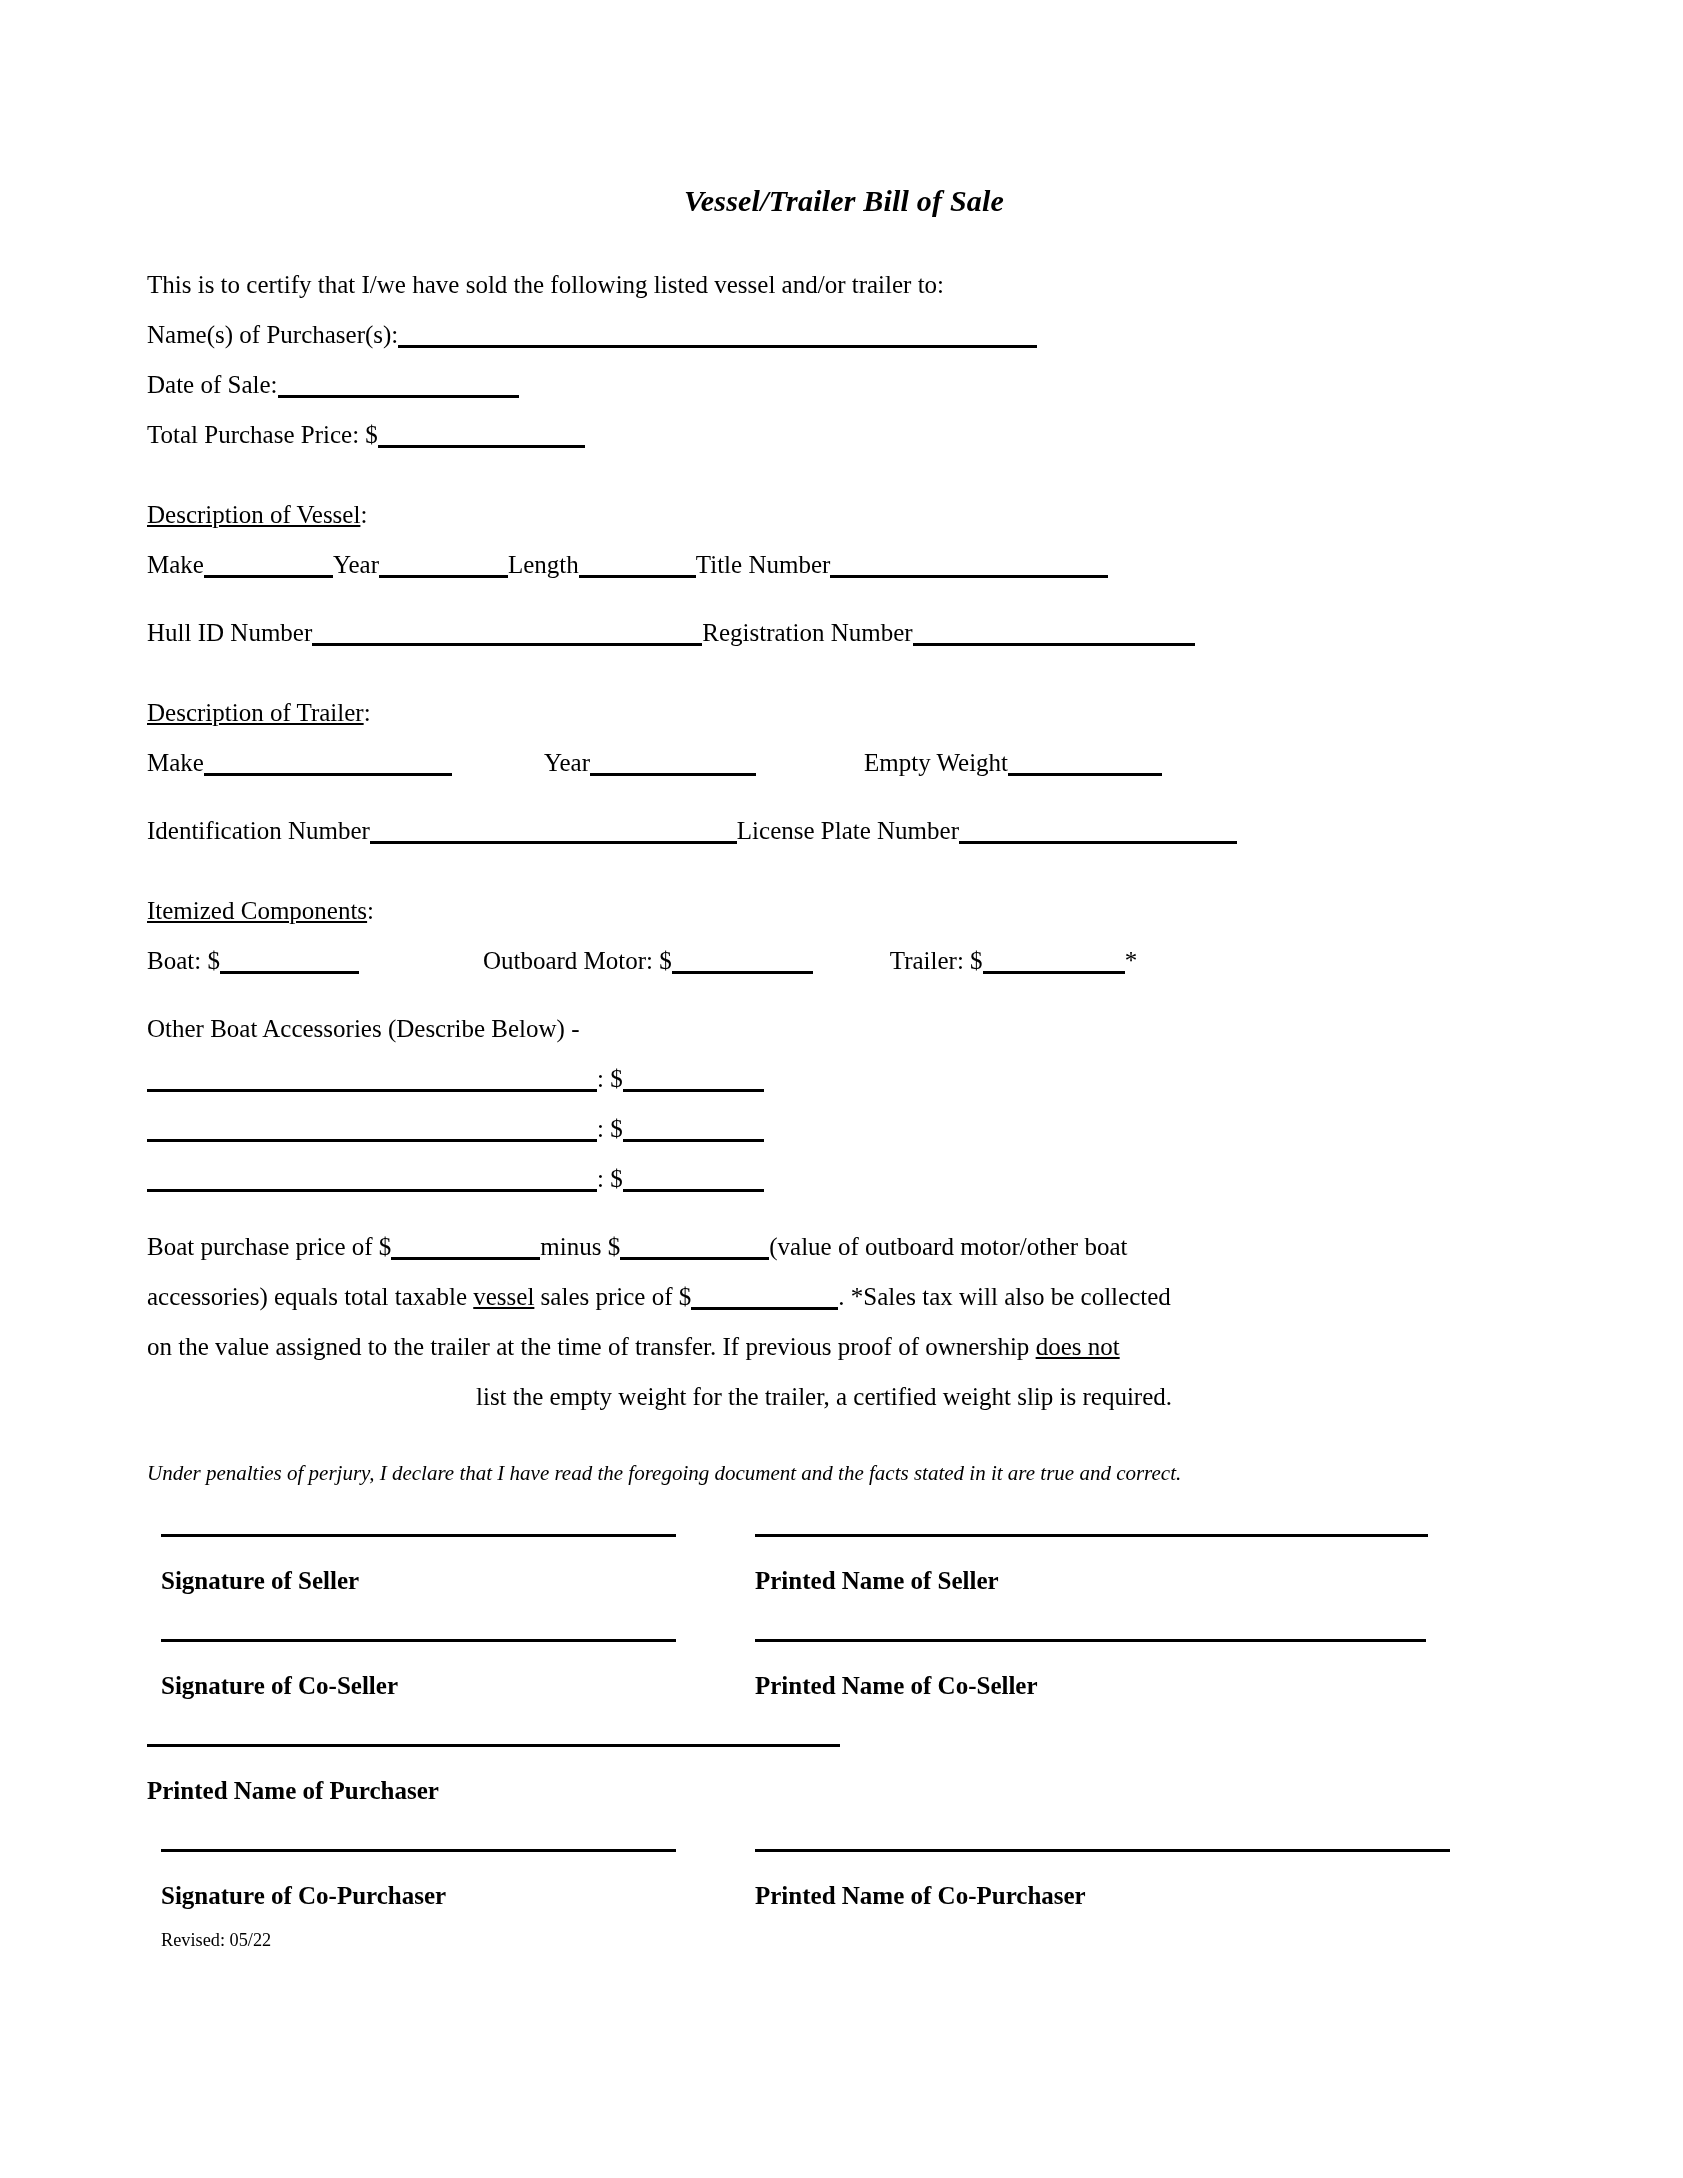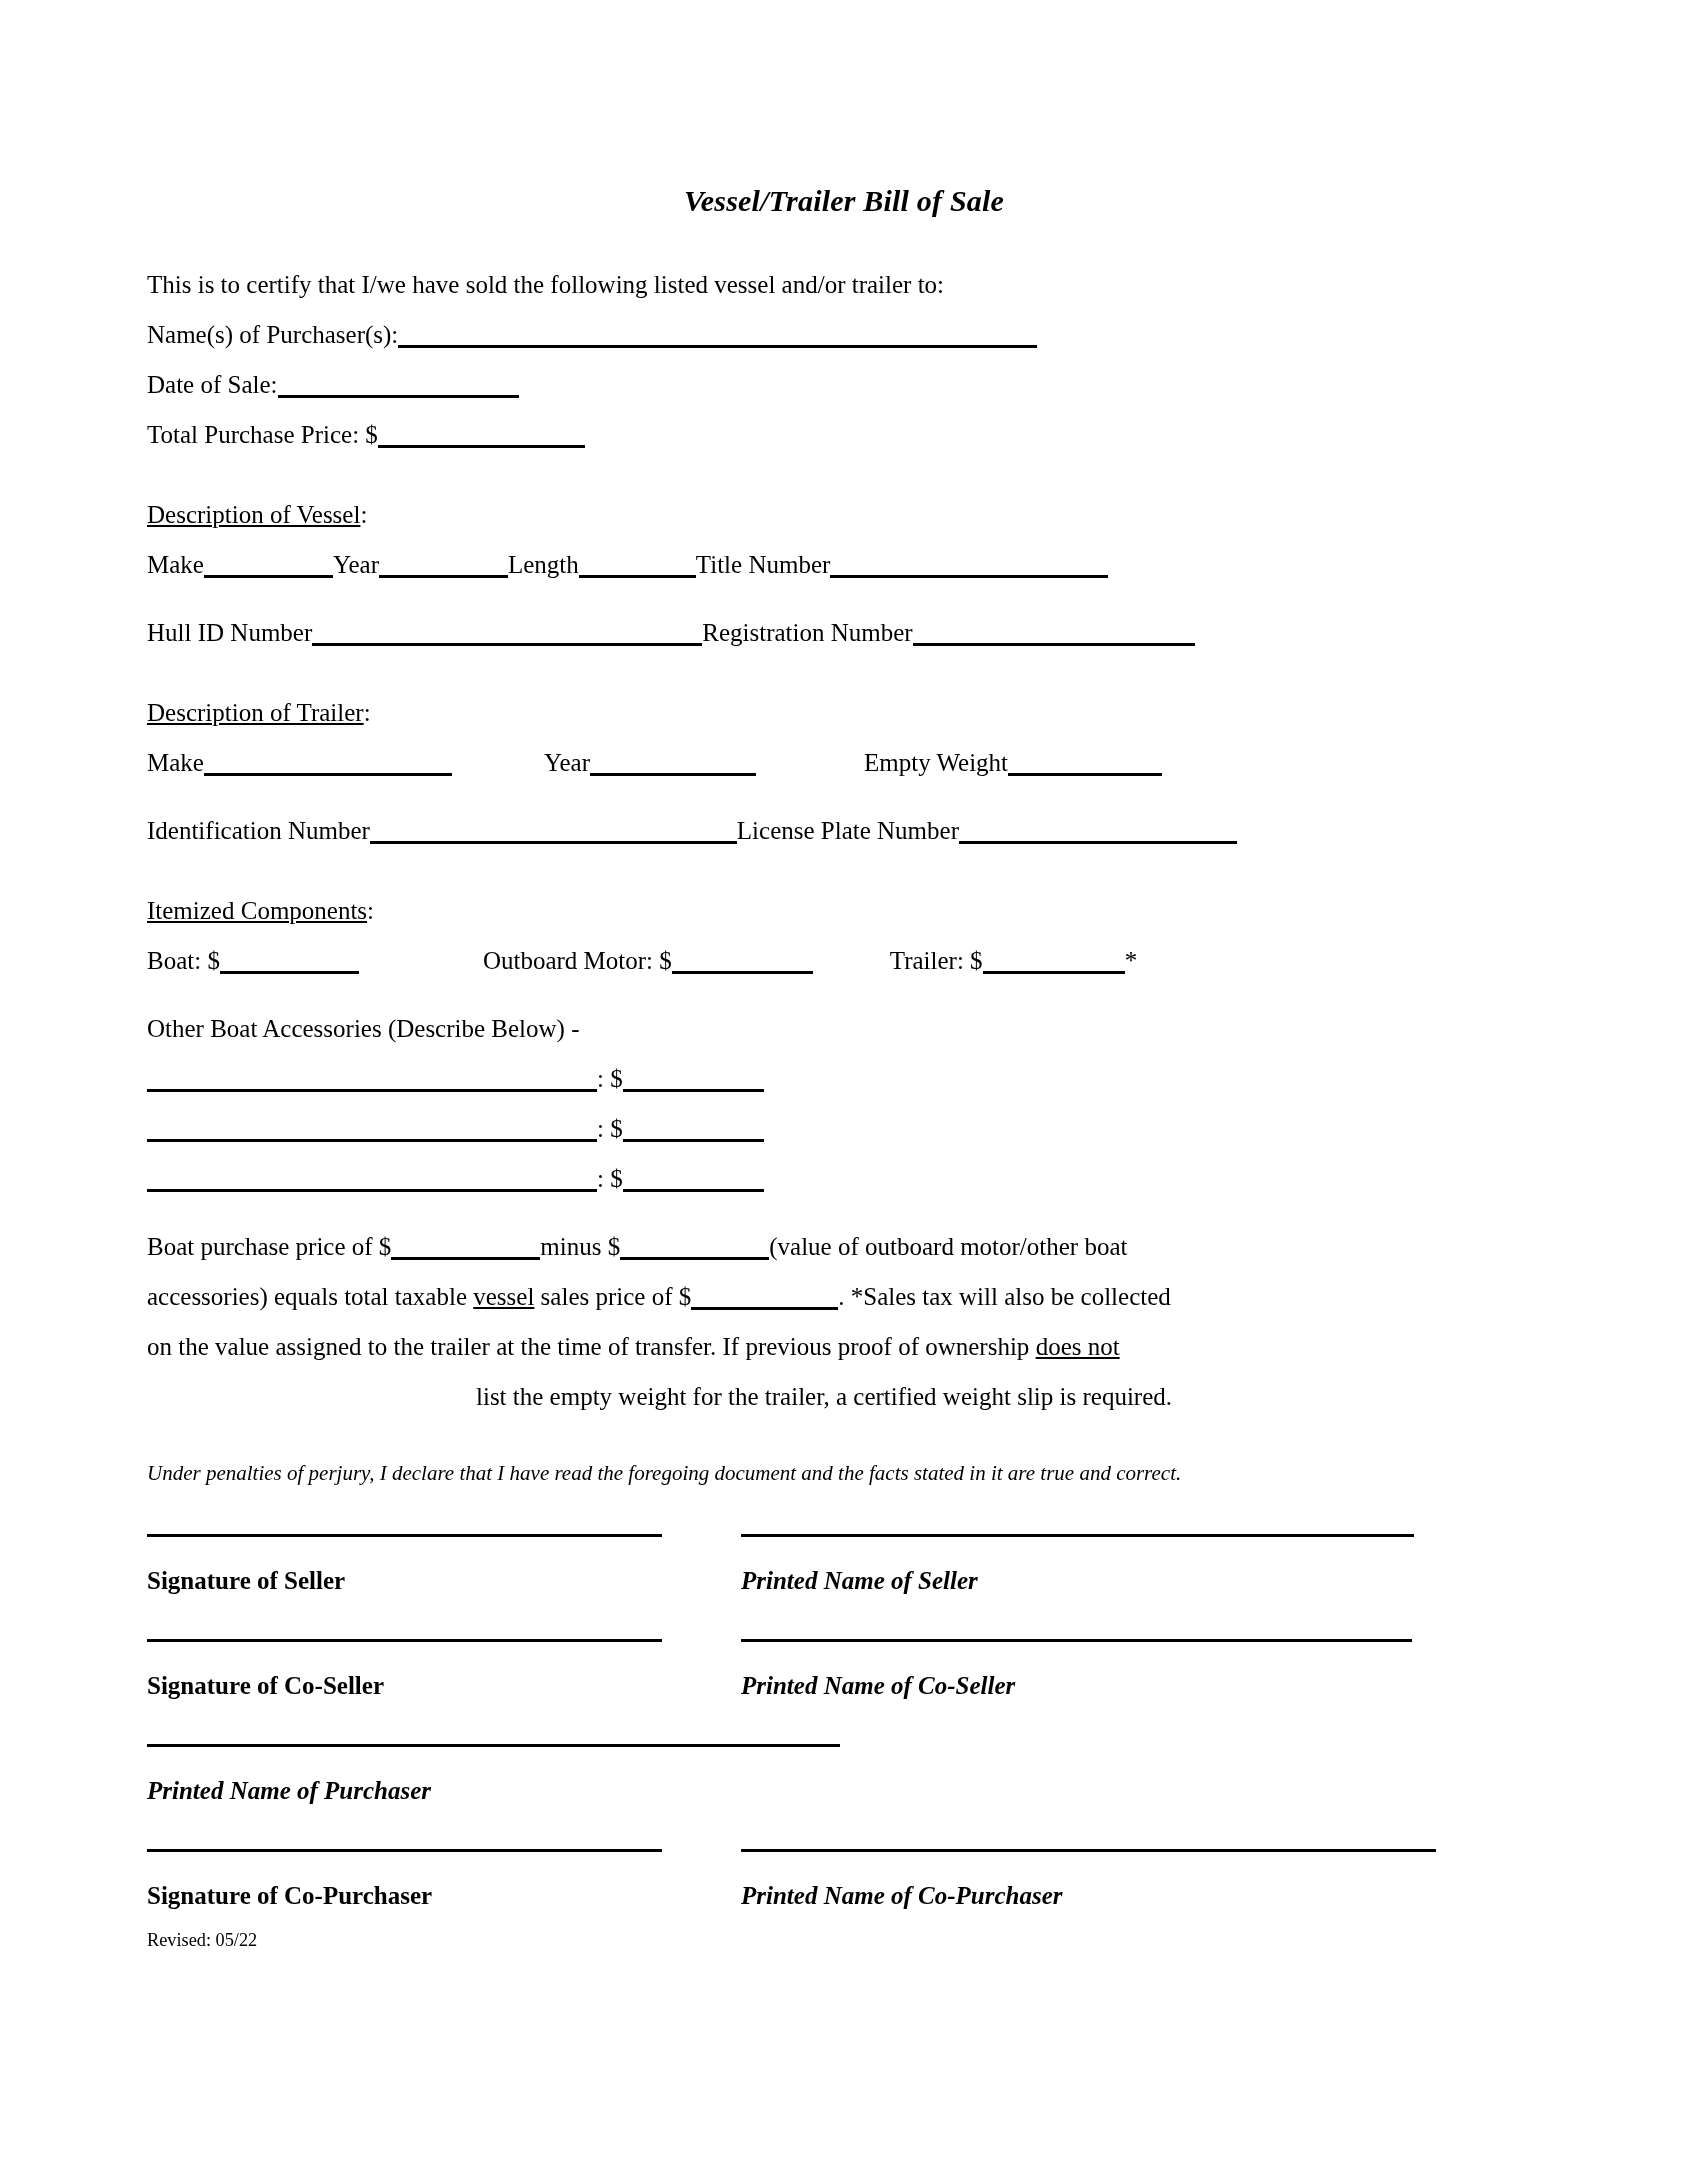--- a/index.html
+++ b/index.html
@@ -72,22 +72,22 @@
     line-height: 34px;
     margin-top: 34px;
   }
 
   
   .sig-block { margin-top: 44px; }
   .sig-row {
     display: flex;
     margin-bottom: 44px;
   }
-  .sig-col-left { width: 594px; }
-  .sig-col-right { width: 733px; font-style: italic; }
+  .sig-col-left { width: 594px; margin-left: 14px; }
+  .sig-col-right { width: 733px; }
   .sig-rule {
     border-bottom: 3.2px solid #000;
     height: 0;
   }
   .sig-rule.w-left { width: 515px; }
   .sig-rule.w-right-1 { width: 673px; }
   .sig-rule.w-right-2 { width: 671px; }
   .sig-rule.w-right-3 { width: 693px; }
   .sig-rule.w-right-4 { width: 695px; }
   .sig-label {

